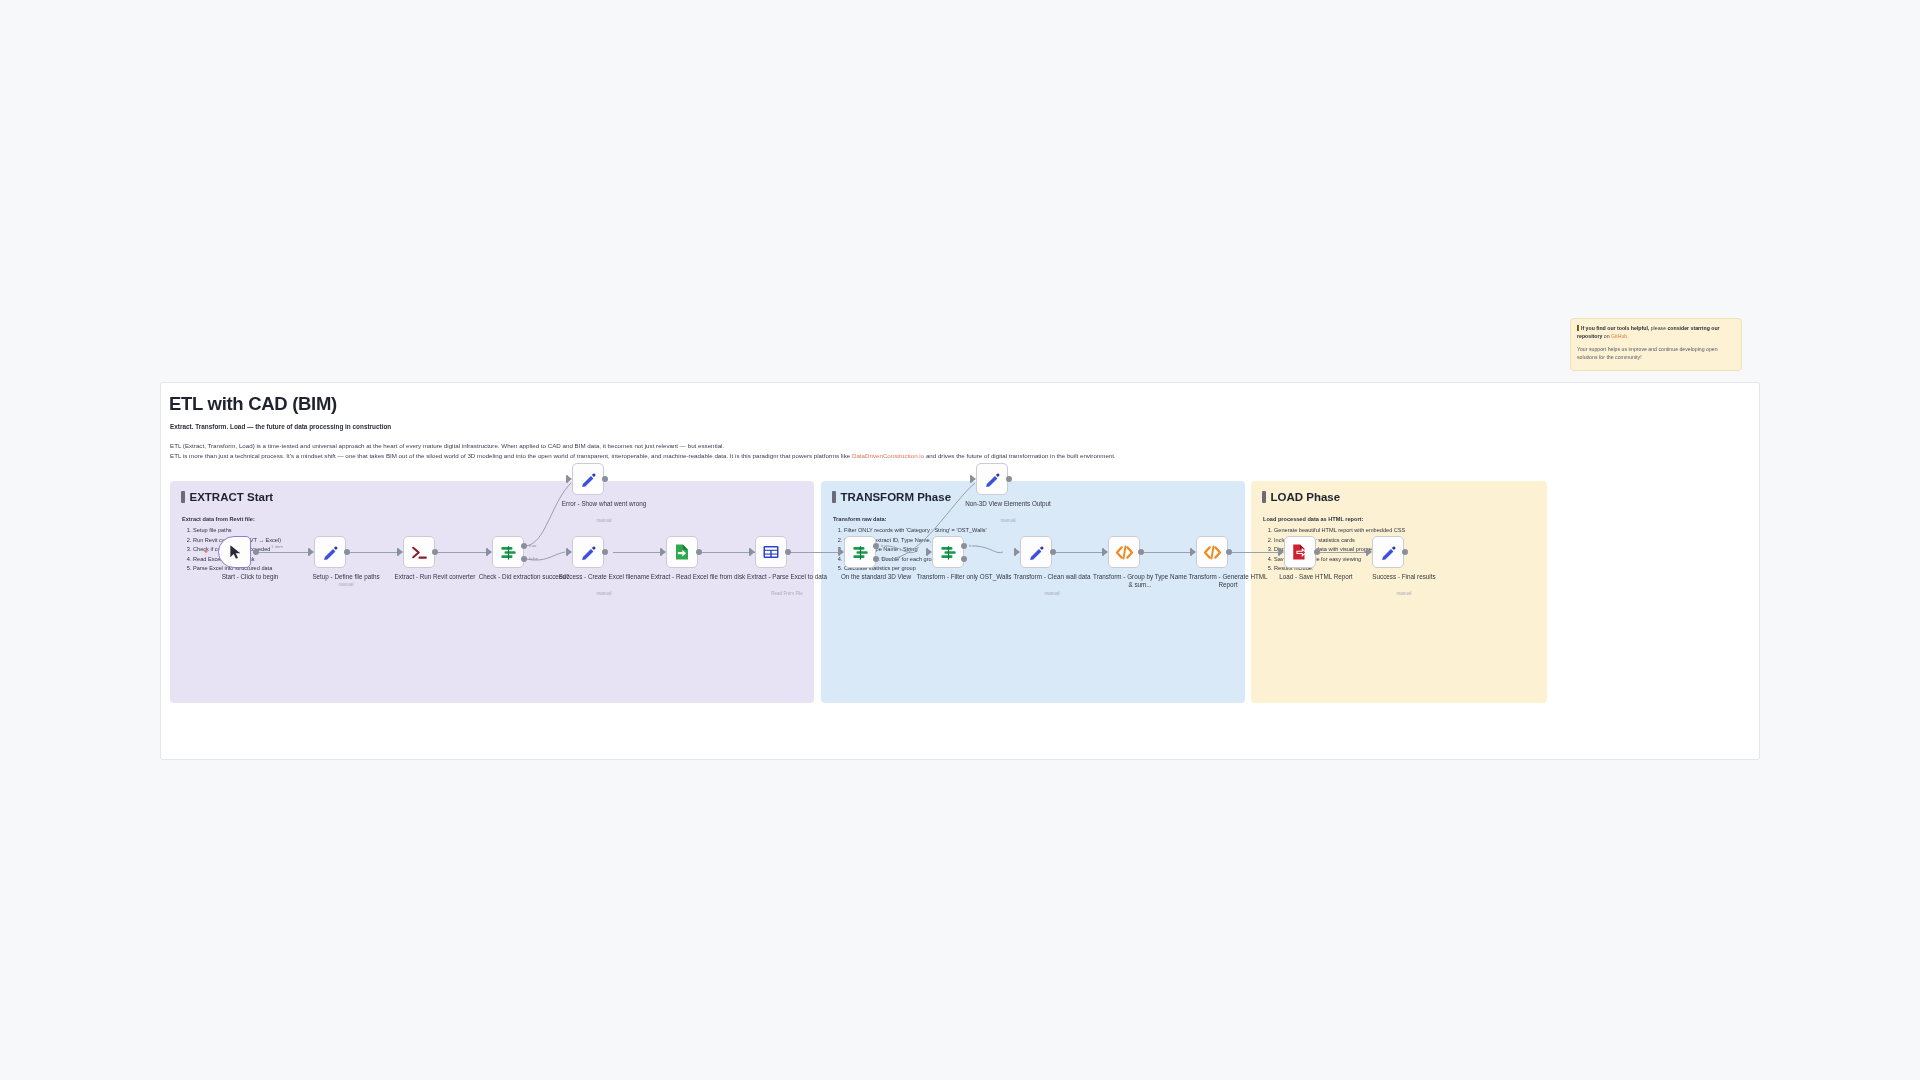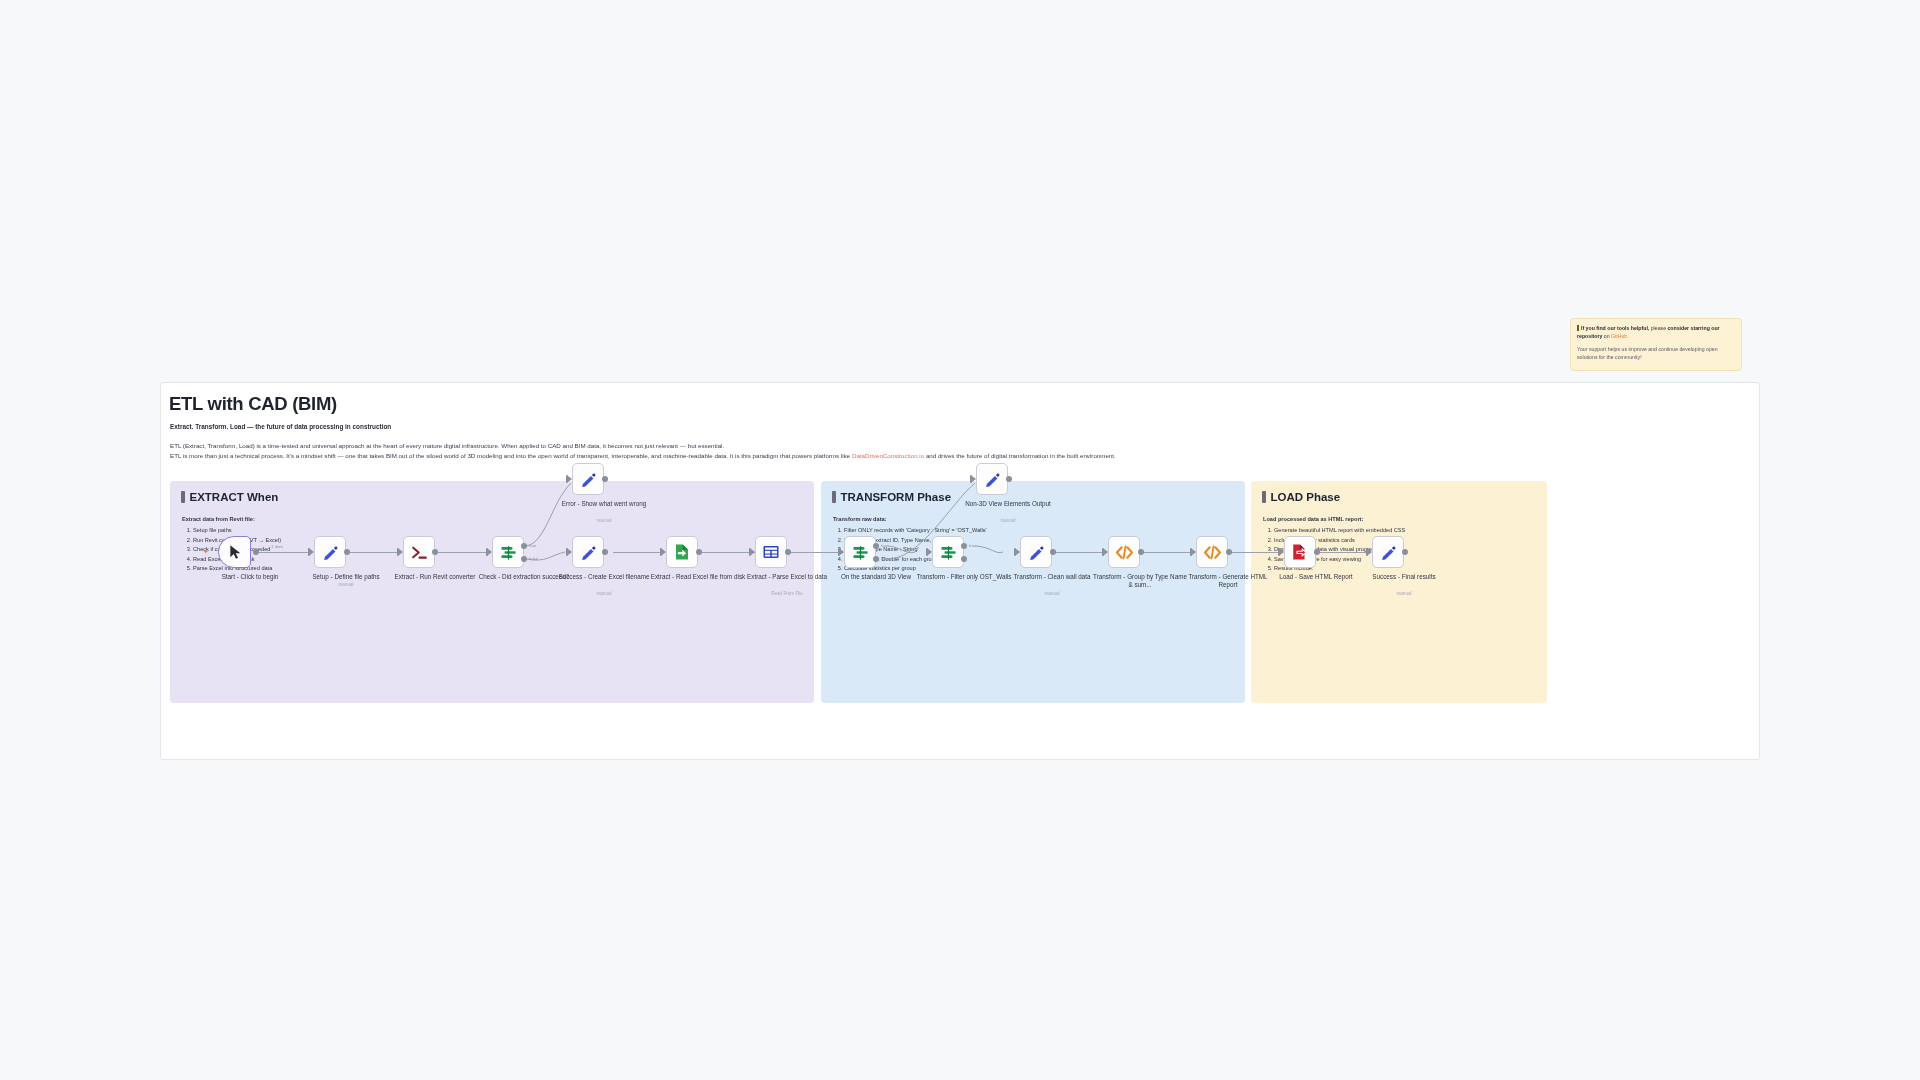--- a/index.html
+++ b/index.html
@@ -131,21 +131,21 @@
   <div class="main-card">
 
     <div class="title">ETL with CAD (BIM)</div>
     <div class="subtitle">Extract. Transform. Load — the future of data processing in construction</div>
     <div class="para p1">ETL (Extract, Transform, Load) is a time-tested and universal approach at the heart of every mature digital infrastructure. When applied to CAD and BIM data, it becomes not just relevant — but essential.</div>
     <div class="para p2"><span>ETL is more than just a technical process. It's a mindset shift — one that takes BIM out of the siloed world of 3D modeling and into the open world of transparent, interoperable, and machine-readable data. It is this paradigm that powers platforms like </span><span class="lnk">DataDrivenConstruction.io</span><span> and drives the future of digital transformation in the built environment.</span></div>
 
     <div class="panel panel-extract">
       <div class="panel-title">
         <span class="tbar"></span>
-        <span>EXTRACT When</span>
+        <span>EXTRACT Start</span>
       </div>
       <div class="panel-body">
         <div class="hdr">Extract data from Revit file:</div>
         <ol>
           <li>Setup file paths</li>
           <li>Run Revit converter (RVT → Excel)</li>
           <li>Check if conversion succeeded</li>
           <li>Read Excel file from disk</li>
           <li>Parse Excel into structured data</li>
         </ol>

